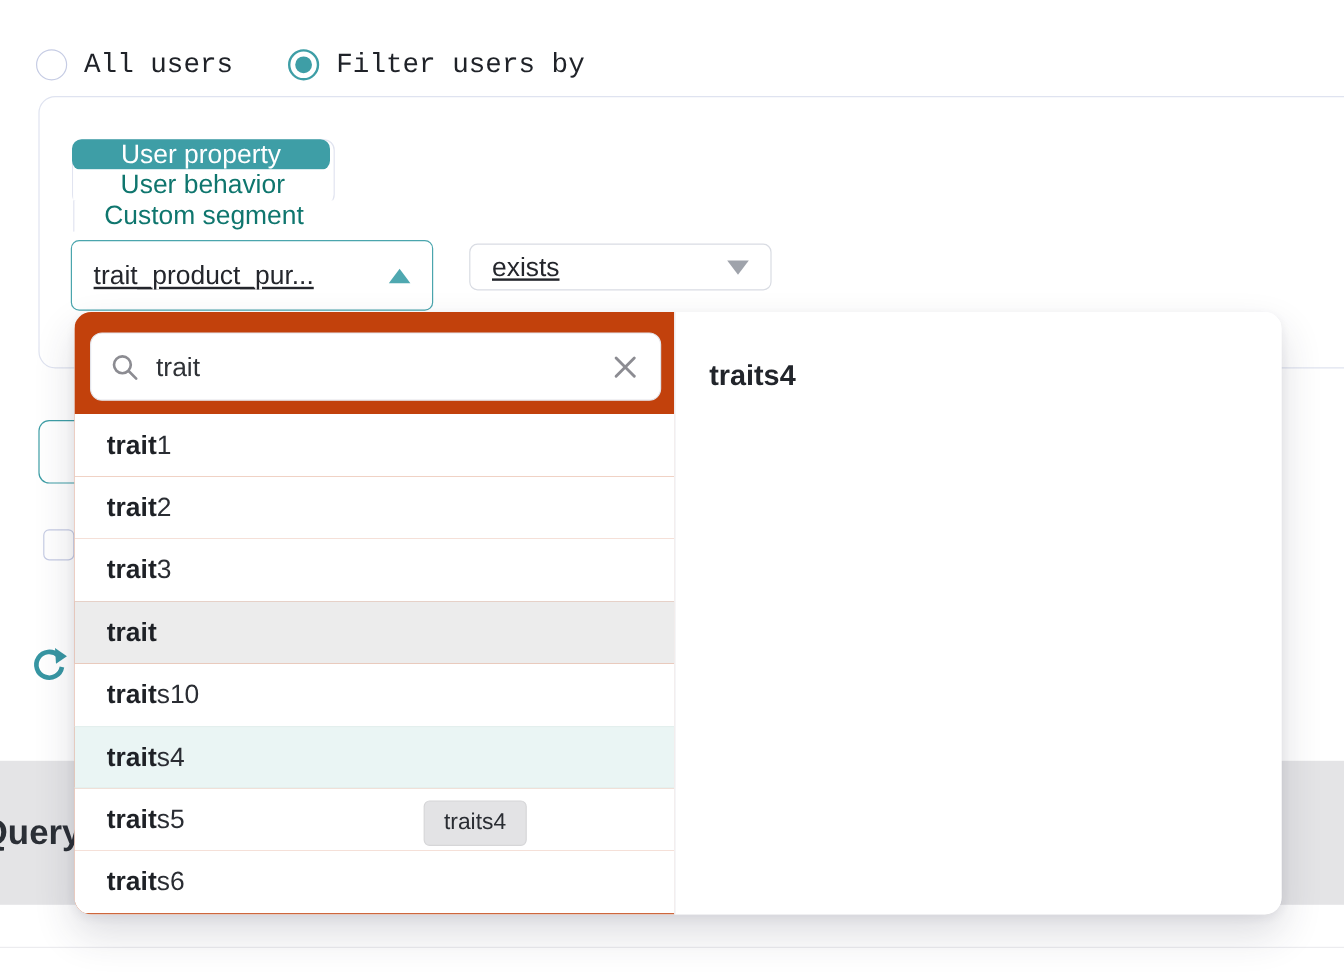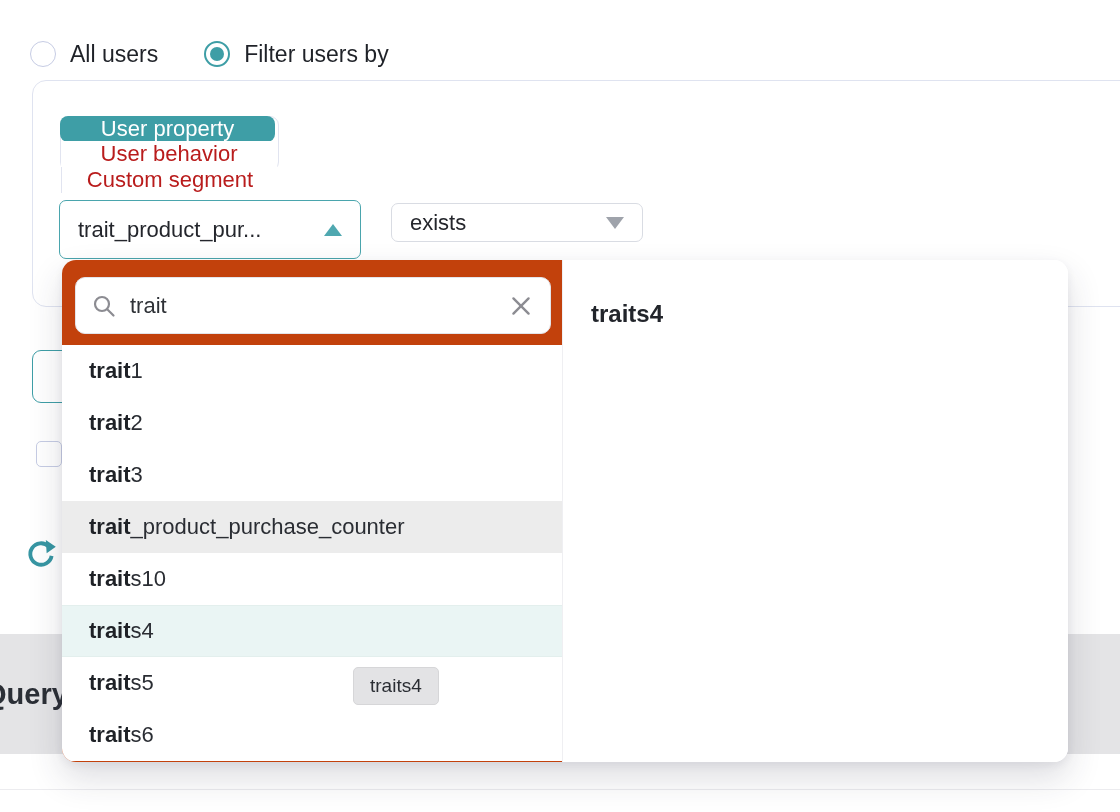--- a/index.html
+++ b/index.html
@@ -4,45 +4,45 @@
 <style>
   * { margin:0; padding:0; box-sizing:border-box; }
   html,body { background:#fff; }
   #screen {
     position:relative; width:1120px; height:812px;
     background:#ffffff; overflow:hidden;
     font-family:"Liberation Sans", sans-serif;
     color:#24262c;
   }
   
-  .radio-row { position:absolute; left:30px; top:38px; height:32px; display:flex; align-items:center; gap:46px; }
+  .radio-row { position:absolute; left:30px; top:38px; height:32px; display:flex; align-items:center; gap:46px;font-family:Liberation Mono, monospace; }
   .radio-opt { display:flex; align-items:center; gap:14px; cursor:pointer; }
   .radio-circle { width:26px; height:26px; border-radius:50%; border:1.5px solid #c6cce4; background:#fff; position:relative; flex:0 0 auto; }
   .radio-circle.checked { border:2px solid #3e9ea6; }
   .radio-circle.checked::after { content:""; position:absolute; left:50%; top:50%; width:14px; height:14px; margin:-7px 0 0 -7px; border-radius:50%; background:#3e9ea6; }
   .radio-label { font-size:23px; color:#1f2228; }
 
   
   .filter-panel {
     position:absolute; left:32px; top:80px; width:1180px; height:227px;
     background:#fff; border:1px solid #dfe3f0; border-radius:14px;
   }
   .tab-group {
     position:absolute; left:27px; top:35px; height:55px; display:flex;
     border:1px solid #e1e4f0; border-radius:9px; background:#fff;flex-direction:column;
   }
-  .tab { height:100%; display:flex; align-items:center; justify-content:center; font-size:22px; color:#b91c1c; background:#fff; cursor:pointer; }
+  .tab { height:100%; display:flex; align-items:center; justify-content:center; font-size:22px; color:#0f766e; background:#fff; cursor:pointer; }
   .tab.sel { background:#3e9ea6; color:#ffffff; border-radius:8px; margin:-1px; height:55px; }
   .tab.t1 { width:215px; }
   .tab.t2 { width:216px; }
   .tab.t3 { width:217px; border-left:1px solid #e1e4f0; }
 
   .select-box {
     position:absolute; display:flex; align-items:center; justify-content:space-between;
-    background:#fff; border-radius:7px; padding:16px 18px; font-size:22px; cursor:pointer;
+    background:#fff; border-radius:7px; padding:16px 18px; font-size:22px; cursor:pointer;text-decoration:underline;
   }
   .select-property { left:26px; top:119px; width:302px; height:59px; border:1.5px solid #4aa5ad; }
   .select-operator { left:358px; top:122px; width:252px; height:39px; border:1px solid #d9dce3; }
   .tri-up { width:0; height:0; border-left:9px solid transparent; border-right:9px solid transparent; border-bottom:12px solid #4fa8b0; }
   .tri-down { width:0; height:0; border-left:9px solid transparent; border-right:9px solid transparent; border-top:12px solid #9fa3ab; }
 
   
   .stub-button { position:absolute; left:32px; top:350px; width:120px; height:53px; border:1.5px solid #3e9ea6; border-radius:9px; background:#fff; z-index:2; }
   .stub-checkbox { position:absolute; left:36px; top:441px; width:26px; height:26px; border:1.5px solid #c6cce4; border-radius:5px; background:#fff; z-index:2; }
   .refresh-btn { position:absolute; left:26px; top:539px; width:30px; height:30px; z-index:2; cursor:pointer; }
@@ -154,21 +154,20 @@
         <div class="row">
           <span class="match">trait</span>
             <span>2</span>
         </div>
         <div class="row">
           <span class="match">trait</span>
             <span>3</span>
         </div>
         <div class="row sel-gray">
           <span class="match">trait</span>
-            <span>_product_purchase_counter</span>
         </div>
         <div class="row">
           <span class="match">trait</span>
             <span>s10</span>
         </div>
         <div class="row hover-teal">
           <span class="match">trait</span>
             <span>s4</span>
         </div>
         <div class="row">

